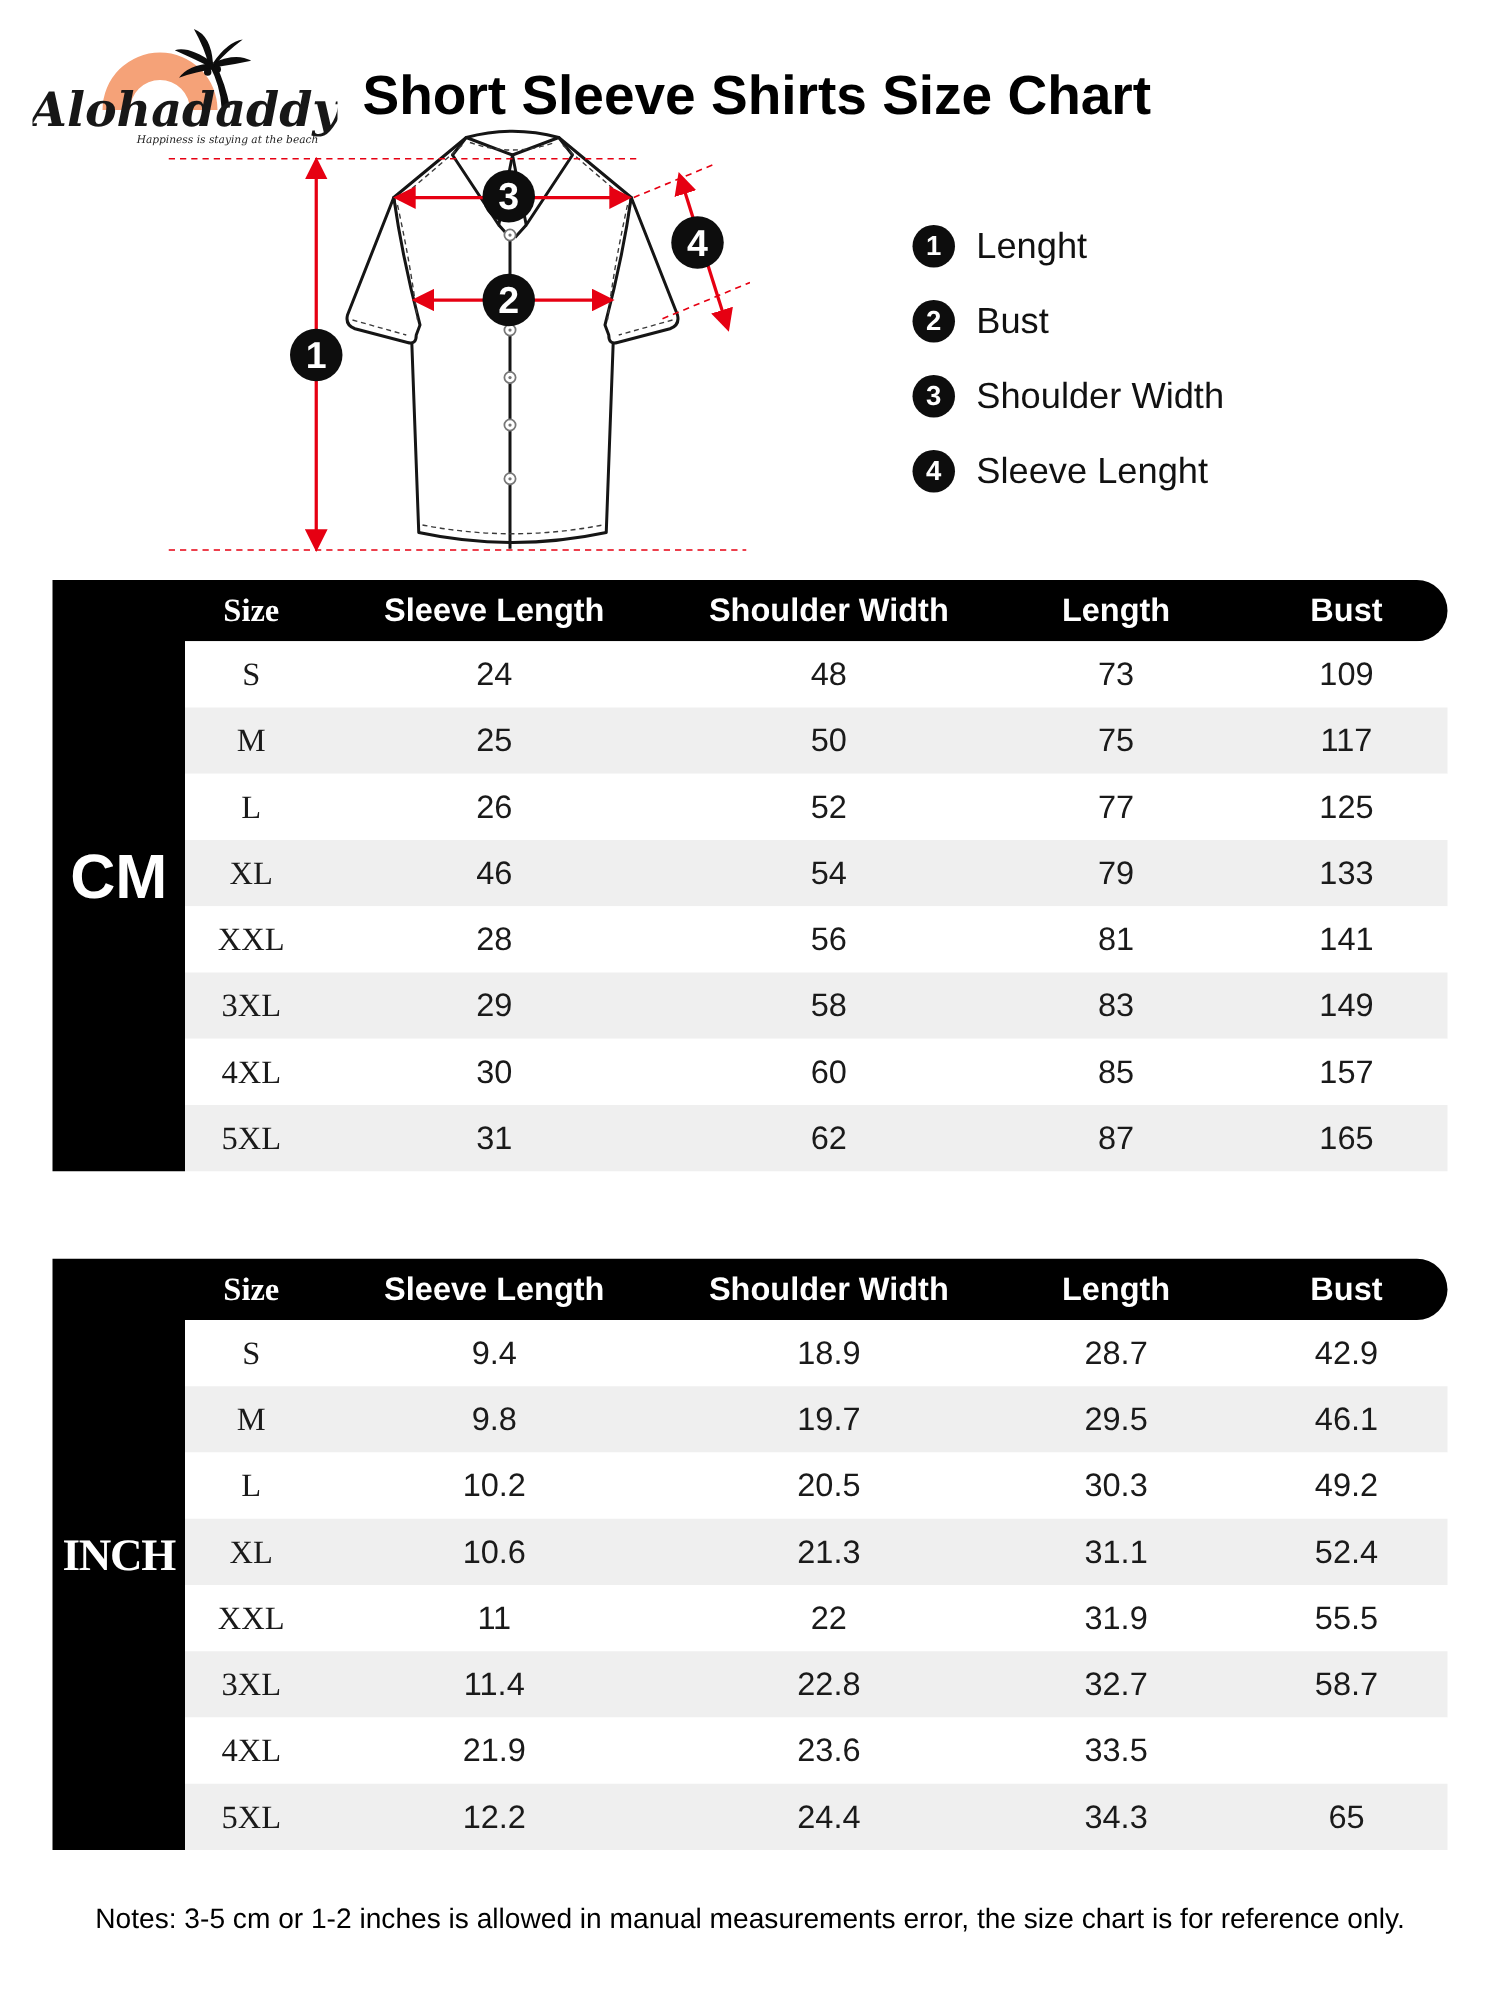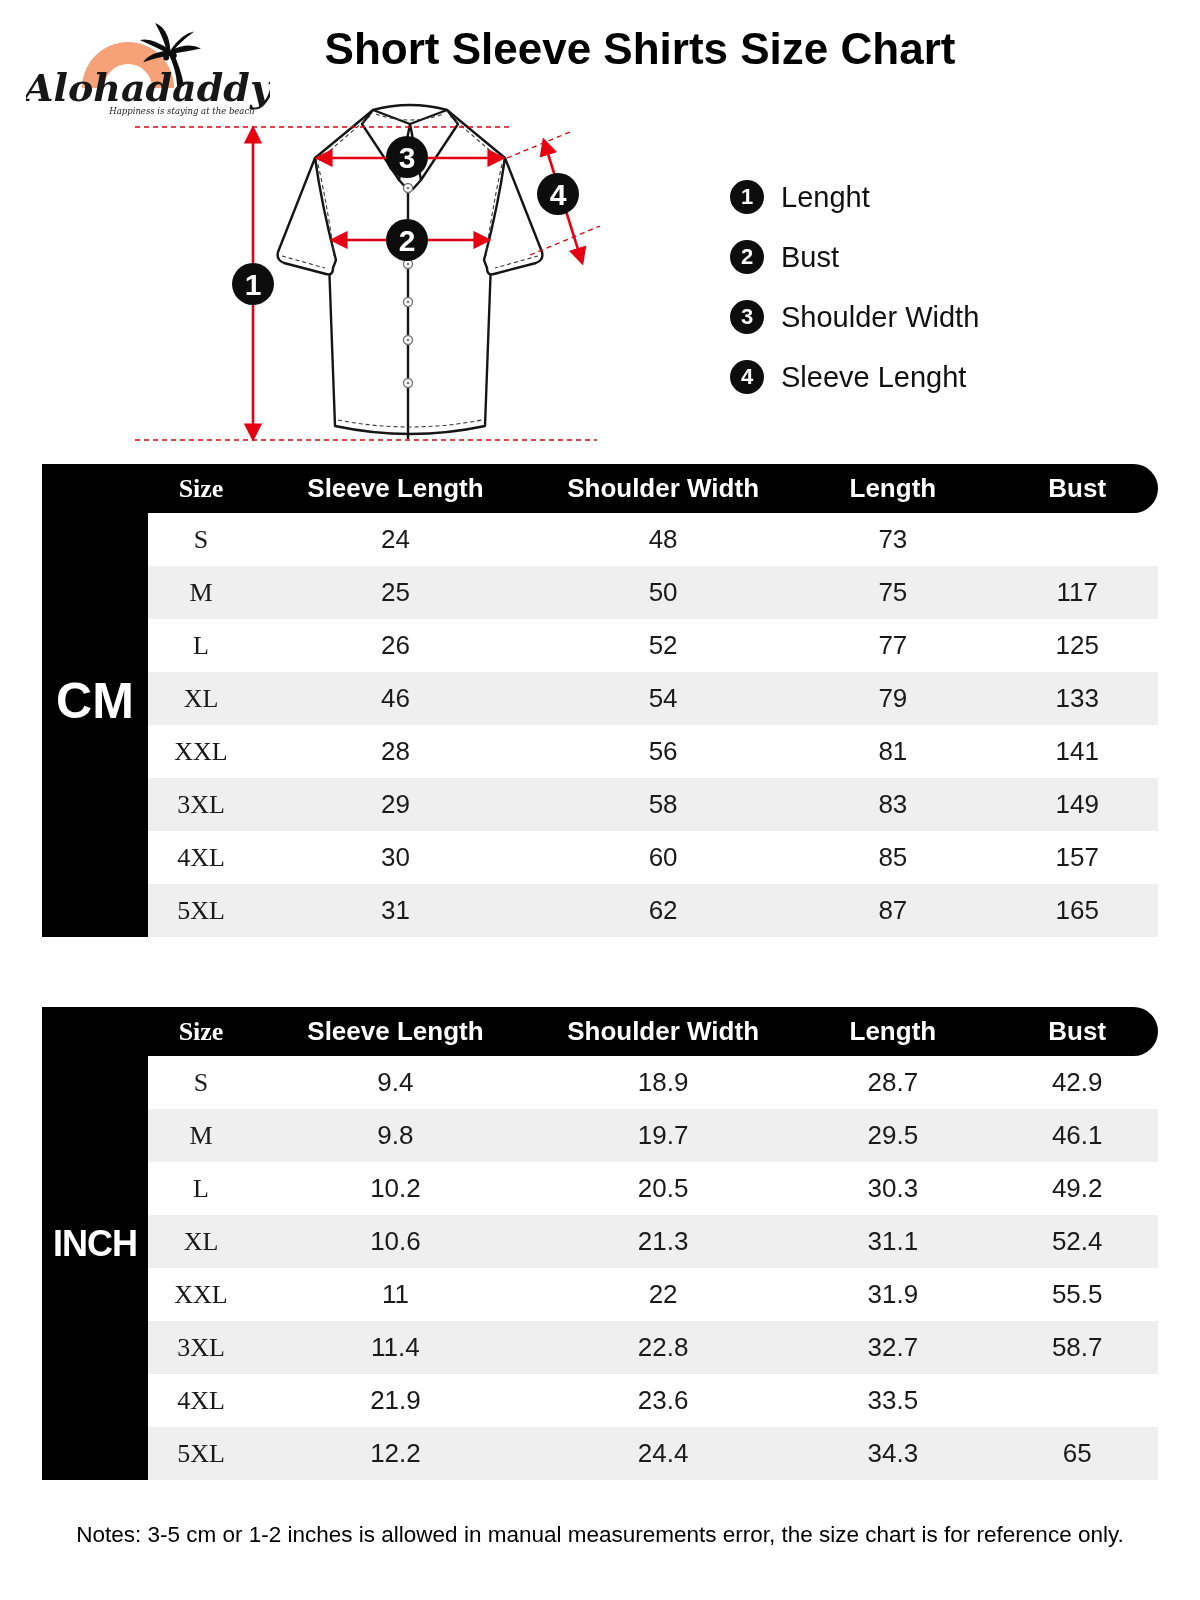--- a/index.html
+++ b/index.html
@@ -13,21 +13,21 @@
   .logo{position:absolute;left:26px;top:4px;width:244px;height:114px;}
   .logo .script{
     font-family:"DejaVu Serif",serif;font-style:italic;font-weight:700;
     font-size:38px;fill:#171717;text-anchor:middle;
   }
   .logo .tag{
     font-family:"DejaVu Serif",serif;font-style:italic;
     font-size:8.5px;fill:#222;text-anchor:middle;
   }
   .page-title{
-    position:absolute;left:290px;top:24px;width:700px;text-align:center;
+    position:absolute;left:290px;top:52px;width:700px;text-align:left;
     font-size:44px;font-weight:700;color:#000;white-space:nowrap;
   }
   .diagram{position:absolute;left:130px;top:92px;}
   
   .shirt{fill:#ffffff;stroke:#151515;stroke-width:2.4;stroke-linejoin:round;}
   .seam{fill:none;stroke:#3a3a3a;stroke-width:1.1;stroke-dasharray:4 3;}
   .red-line{stroke:#e60012;stroke-width:2.6;fill:none;}
   .red-dash{stroke:#e60012;stroke-width:1.3;stroke-dasharray:5 4;fill:none;}
   .badge{fill:#0d0d0d;}
   .badge-text{
@@ -47,21 +47,21 @@
   .llabel{margin-left:17px;font-size:29px;color:#111;white-space:nowrap;}
   
   .size-table{display:flex;width:1116px;margin-left:42px;}
   .size-table.cm{margin-top:12px;}
   .size-table.inch{margin-top:70px;}
   .unit-col{
     width:106px;flex:0 0 106px;background:#000;color:#fff;
     display:flex;align-items:center;justify-content:center;font-weight:700;
   }
   .cm .unit-col{font-size:50px;}
-  .inch .unit-col{font-size:36px;letter-spacing:-1px;}
+  .inch .unit-col{font-size:36px;letter-spacing:-1px;font-family:Liberation Serif, serif;}
   .table-main{flex:1;min-width:0;}
   .thead{
     display:flex;background:#000;color:#fff;height:49px;
     border-radius:0 25px 25px 0;font-weight:700;
   }
   .th{font-size:26px;display:flex;align-items:center;justify-content:center;}
   .trow{display:flex;height:53px;background:#ffffff;}
   .trow.alt{background:#efefef;}
   .td{font-size:26px;display:flex;align-items:center;justify-content:center;color:#1a1a1a;}
   .c0{width:10.5%;font-family:Liberation Serif, serif;}.c1{width:28%;}.c2{width:25%;}.c3{width:20.5%;}.c4{width:16%;}
@@ -202,20 +202,21 @@
         <div class="th c2">Shoulder Width</div>
         <div class="th c3">Length</div>
         <div class="th c4">Bust</div>
       </div>
     <div class="tbody">
         <div class="trow">
           <div class="td c0">S</div>
           <div class="td c1">24</div>
           <div class="td c2">48</div>
           <div class="td c3">73</div>
+          <div class="td c4">109</div>
         </div>
         <div class="trow alt">
           <div class="td c0">M</div>
           <div class="td c1">25</div>
           <div class="td c2">50</div>
           <div class="td c3">75</div>
           <div class="td c4">117</div>
         </div>
         <div class="trow">
           <div class="td c0">L</div>

